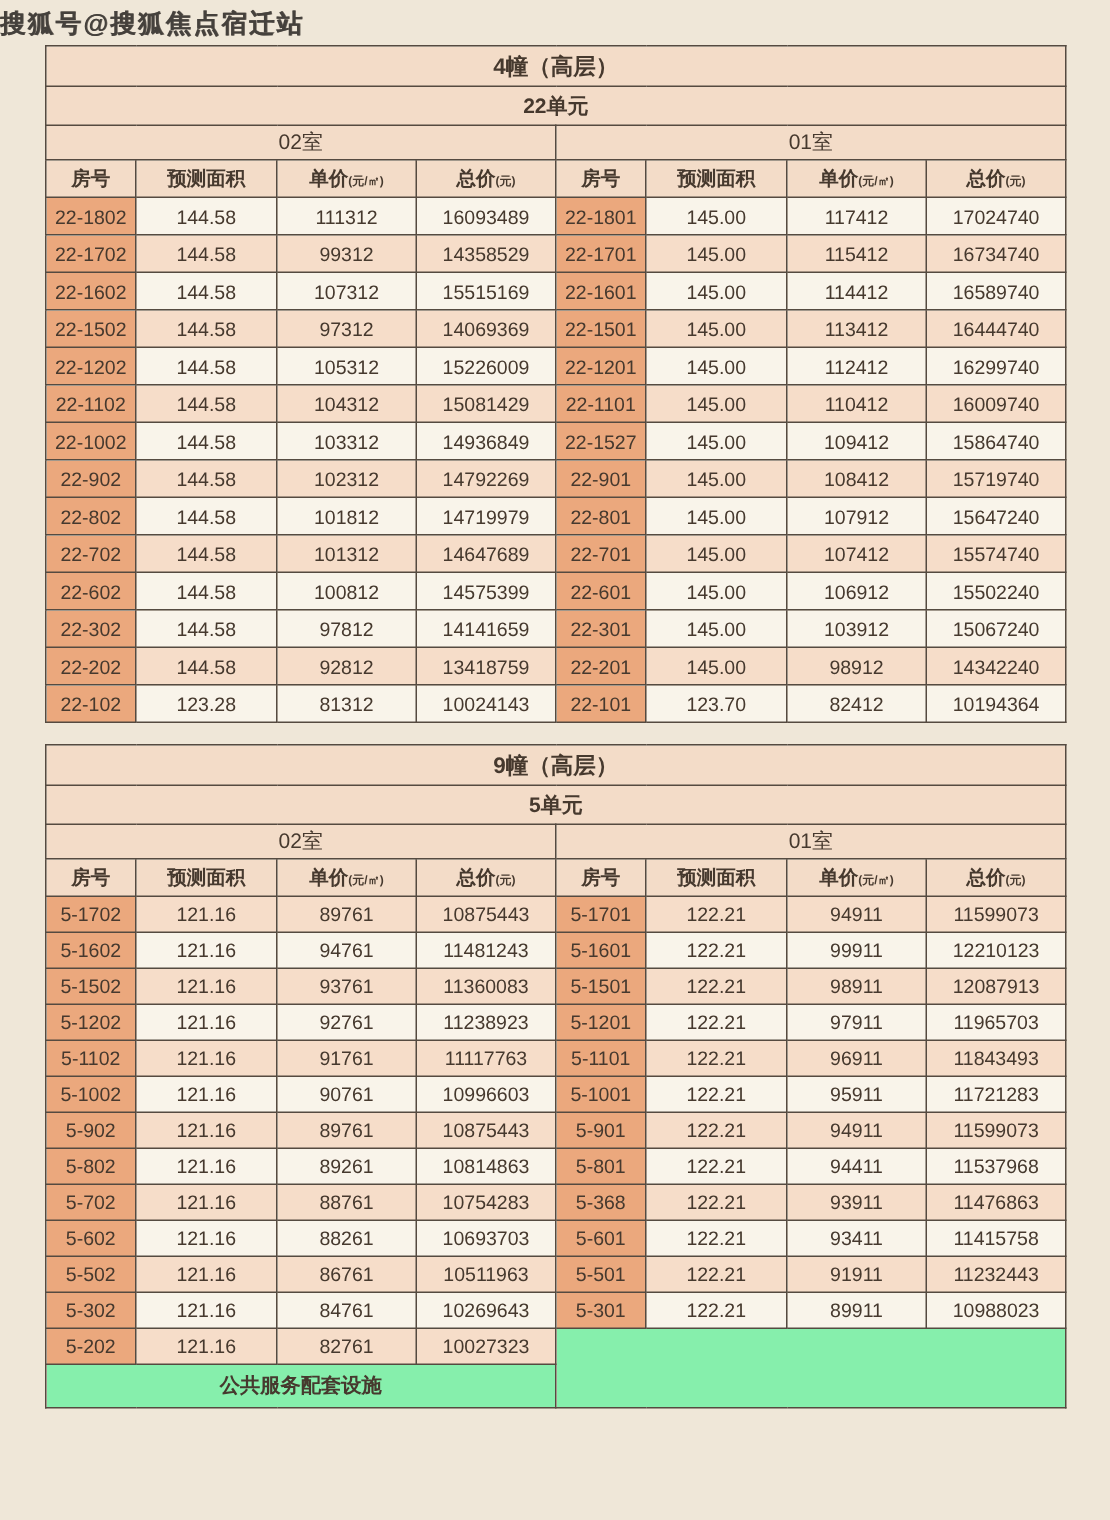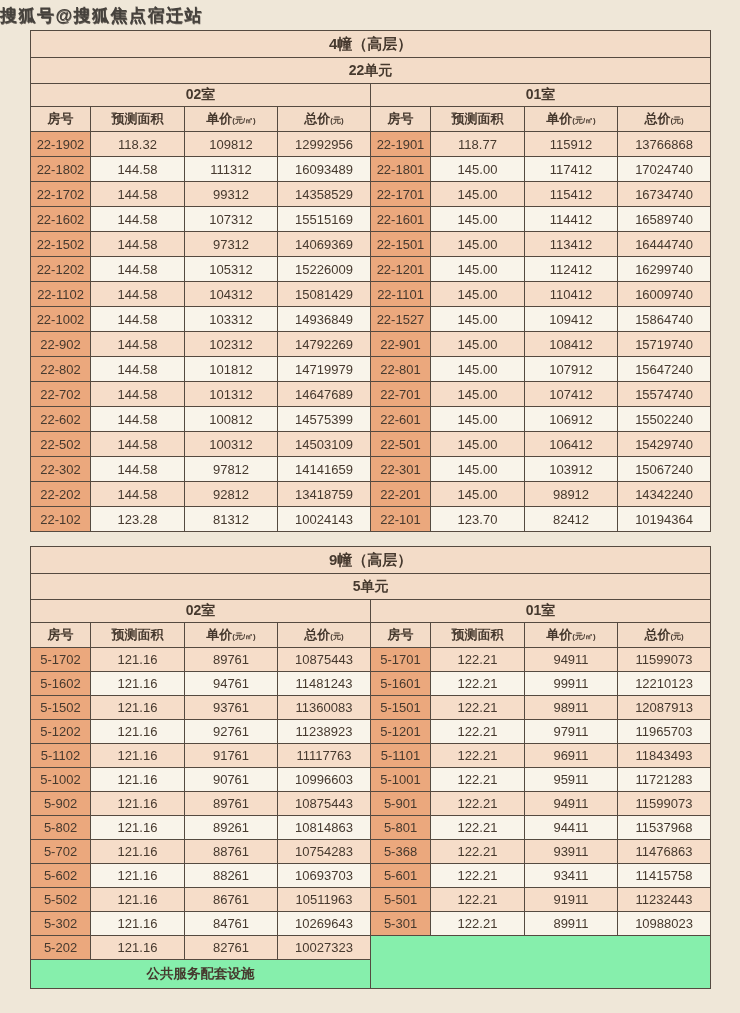--- a/index.html
+++ b/index.html
@@ -28,21 +28,21 @@
     border: 1px solid #554a40;
     text-align: center;
     vertical-align: middle;
     color: #46392e;
     padding: 0;
     overflow: hidden;
     white-space: nowrap;
   }
   .t-title   { height: 26px; font-size: 15px; font-weight: bold; background: #f3dcc8; }
   .t-unit    { height: 25px; font-size: 14px; font-weight: bold; background: #f3dcc8; }
-  .t-room    { height: 22px; font-size: 14px; font-weight: bold; background: #f3dcc8; margin-left: 24px; }
+  .t-room    { height: 22px; font-size: 14px; font-weight: normal; background: #f3dcc8; margin-left: 24px; }
   .t-colhead { height: 24px; font-size: 13px; font-weight: bold; background: #f3dcc8; }
   .t-colhead .sub { font-size: 8px; font-weight: bold; letter-spacing: 0; }
   tr.data-row-1 td { height: 24px; }
   tr.data-row-2 td { height: 23px; }
   .cell-room  { background: #eba87d; font-size: 13px; }
   .row-a .cell-data { background: #f6ddc9; }
   .row-b .cell-data { background: #f9f4ea; }
   .cell-data { font-size: 13px; }
   .footer-cell {
     background: #86efac;
@@ -82,30 +82,20 @@
         <tr>
           <td class="t-colhead">房号</td>
           <td class="t-colhead">预测面积</td>
           <td class="t-colhead"><span>单价</span><span class="sub">(元/㎡)</span></td>
           <td class="t-colhead"><span>总价</span><span class="sub">(元)</span></td>
           <td class="t-colhead">房号</td>
           <td class="t-colhead">预测面积</td>
           <td class="t-colhead"><span>单价</span><span class="sub">(元/㎡)</span></td>
           <td class="t-colhead"><span>总价</span><span class="sub">(元)</span></td>
         </tr>
-        <tr class="data-row-1 row-a">
-          <td class="cell-room">22-1902</td>
-          <td class="cell-data">118.32</td>
-          <td class="cell-data">109812</td>
-          <td class="cell-data">12992956</td>
-          <td class="cell-room">22-1901</td>
-          <td class="cell-data">118.77</td>
-          <td class="cell-data">115912</td>
-          <td class="cell-data">13766868</td>
-        </tr>
         <tr class="data-row-1 row-b">
           <td class="cell-room">22-1802</td>
           <td class="cell-data">144.58</td>
           <td class="cell-data">111312</td>
           <td class="cell-data">16093489</td>
           <td class="cell-room">22-1801</td>
           <td class="cell-data">145.00</td>
           <td class="cell-data">117412</td>
           <td class="cell-data">17024740</td>
         </tr>
@@ -201,30 +191,20 @@
         </tr>
         <tr class="data-row-1 row-b">
           <td class="cell-room">22-602</td>
           <td class="cell-data">144.58</td>
           <td class="cell-data">100812</td>
           <td class="cell-data">14575399</td>
           <td class="cell-room">22-601</td>
           <td class="cell-data">145.00</td>
           <td class="cell-data">106912</td>
           <td class="cell-data">15502240</td>
-        </tr>
-        <tr class="data-row-1 row-a">
-          <td class="cell-room">22-502</td>
-          <td class="cell-data">144.58</td>
-          <td class="cell-data">100312</td>
-          <td class="cell-data">14503109</td>
-          <td class="cell-room">22-501</td>
-          <td class="cell-data">145.00</td>
-          <td class="cell-data">106412</td>
-          <td class="cell-data">15429740</td>
         </tr>
         <tr class="data-row-1 row-b">
           <td class="cell-room">22-302</td>
           <td class="cell-data">144.58</td>
           <td class="cell-data">97812</td>
           <td class="cell-data">14141659</td>
           <td class="cell-room">22-301</td>
           <td class="cell-data">145.00</td>
           <td class="cell-data">103912</td>
           <td class="cell-data">15067240</td>

